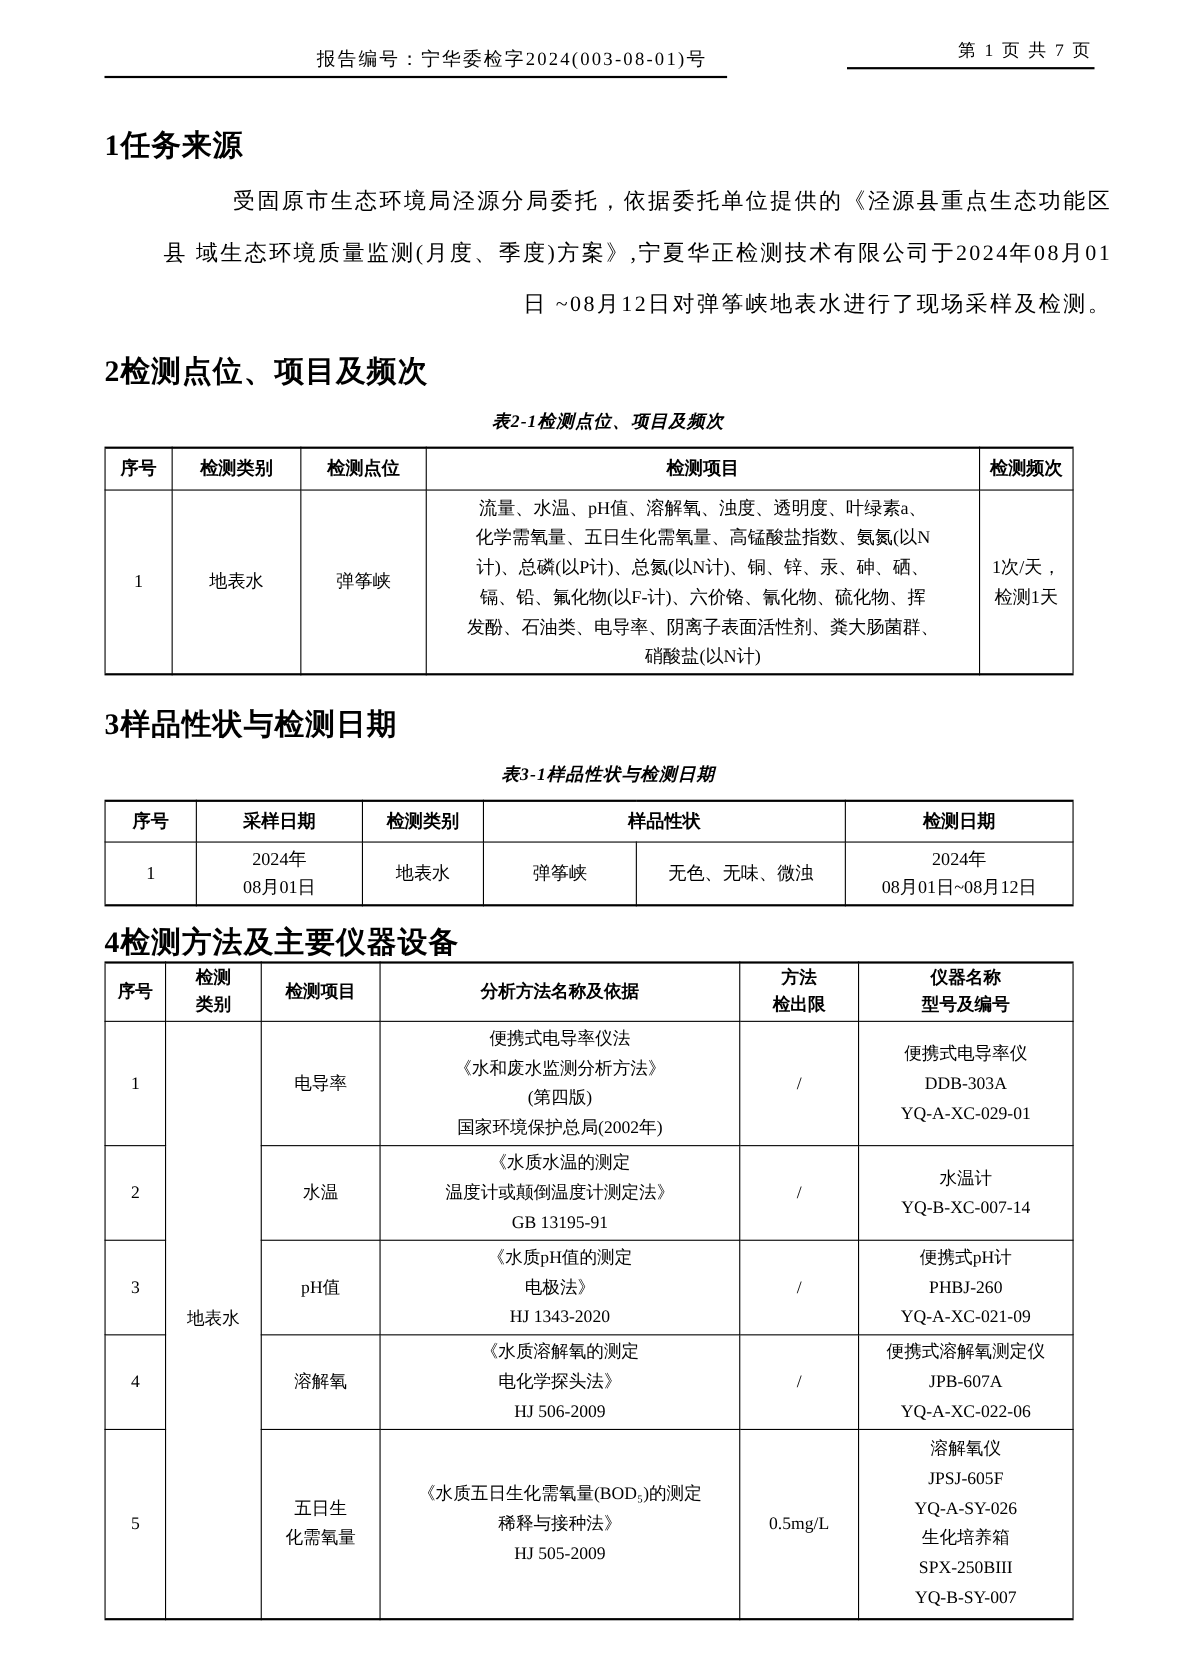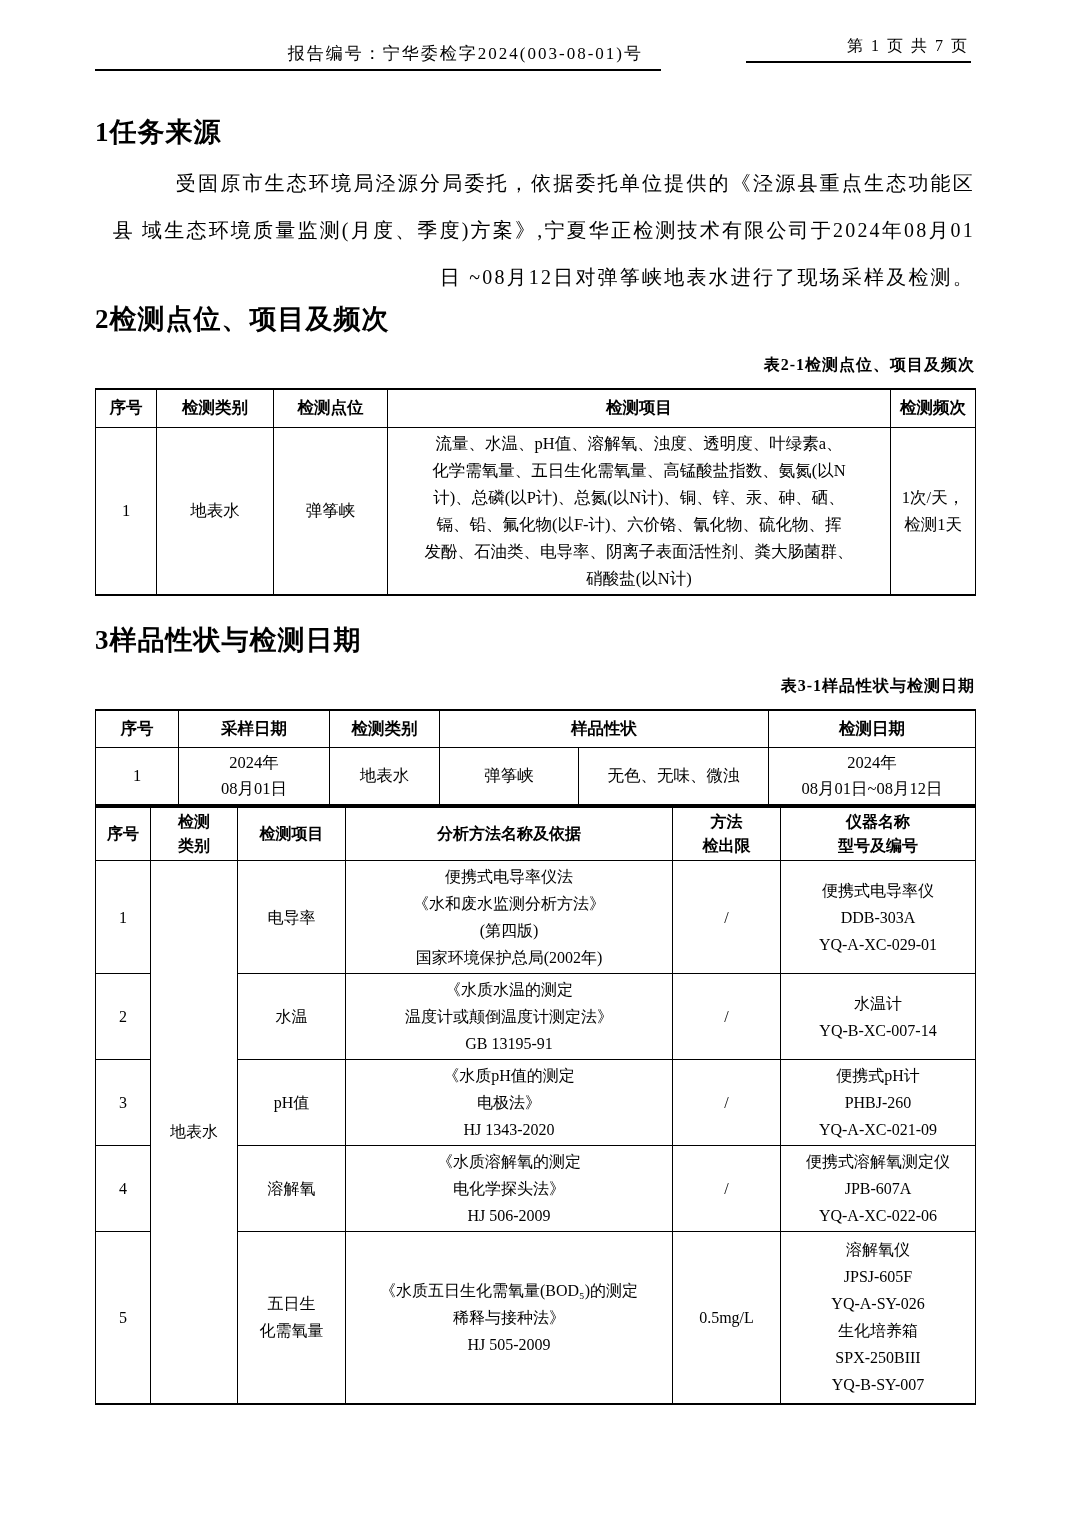--- a/index.html
+++ b/index.html
@@ -1,46 +1,46 @@
 <!DOCTYPE html>
 <html><head>
 <meta charset="utf-8">
 <style>
   * { box-sizing: border-box; }
   html,body { margin:0; padding:0; }
   body {
     width:1075px; height:1521px; background:#ffffff; color:#000;
     font-family:"Liberation Serif","DejaVu Serif",serif;
   }
-  .page { position:relative; width:1075px; height:1521px; padding:36px 100px 0 95px; overflow:hidden; }
+  .page { position:relative; width:1075px; height:1521px; padding:36px 64px 0 95px; overflow:hidden; }
 
   
   .doc-header { position:relative; height:38px; }
   .report-no {
     position:absolute; left:0; top:6px; width:566px;
     border-bottom:2px solid #000; padding:0 18px 4px 0;
     text-align:right; font-size:17px; letter-spacing:2px; white-space:nowrap;
   }
   .page-no {
-    position:absolute; right:4px; top:0; width:225px;
+    position:absolute; right:16px; top:0; width:225px;
     border-bottom:2px solid #000; padding:0 2px 4px 0;
     text-align:right; font-size:16px; letter-spacing:2px; white-space:nowrap;
   }
 
   
   .sec-h { font-size:27px; font-weight:bold; margin:0; letter-spacing:1px; }
   #s1h { margin-top:40px; }
-  #s2h { }
+  #s2h { margin-top:18px; }
   #s3h { margin-top:26px; }
   #s4h { margin-top:14px; }
   .para { margin-top:10px; }
   .pl { font-size:20px; line-height:47px; letter-spacing:2.2px; white-space:nowrap;text-align:right; }
   .pl.first { text-indent:50px; }
 
-  .tcap { text-align:right; font-weight:bold; font-size:16px; letter-spacing:1px; margin:18px 0 12px 0; }
+  .tcap { text-align:center; font-weight:bold; font-size:16px; letter-spacing:1px; margin:18px 0 12px 0;font-style:italic; }
 
   
   table.rtab {
     border-collapse:collapse; table-layout:fixed; width:880px;
     border:2px solid #000; border-left-width:1px; border-right-width:1px;
   }
   .rtab th, .rtab td {
     border:1px solid #000; text-align:center; vertical-align:middle;
     white-space:pre-line; padding:2px 4px; font-weight:normal;
   }
@@ -129,20 +129,21 @@
 08月01日</td>
       <td class="hei">地表水</td>
       <td>弹筝峡</td>
       <td class="hei">无色、无味、微浊</td>
       <td>2024年
 08月01日~08月12日</td>
     </tr>
   </tbody>
     </table>
 
+  <h1 class="sec-h" id="s4h">4检测方法及主要仪器设备</h1>
   <table class="rtab t41">
     <colgroup>
       <col style="width:55px">
         <col style="width:87px">
         <col style="width:108px">
         <col style="width:327px">
         <col style="width:108px">
         <col style="width:195px">
     </colgroup>
     <tbody>

